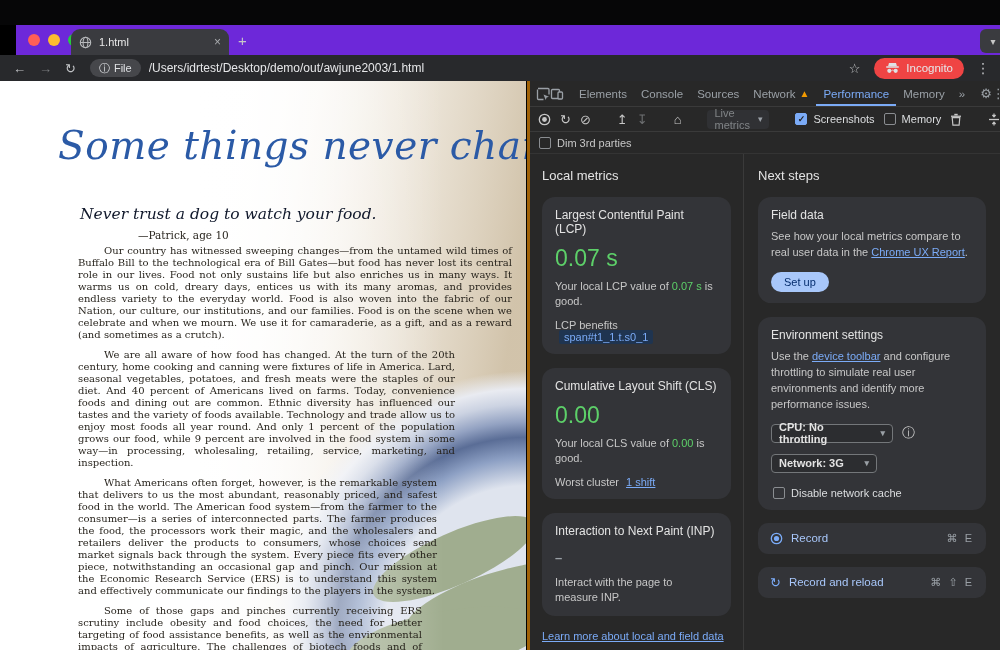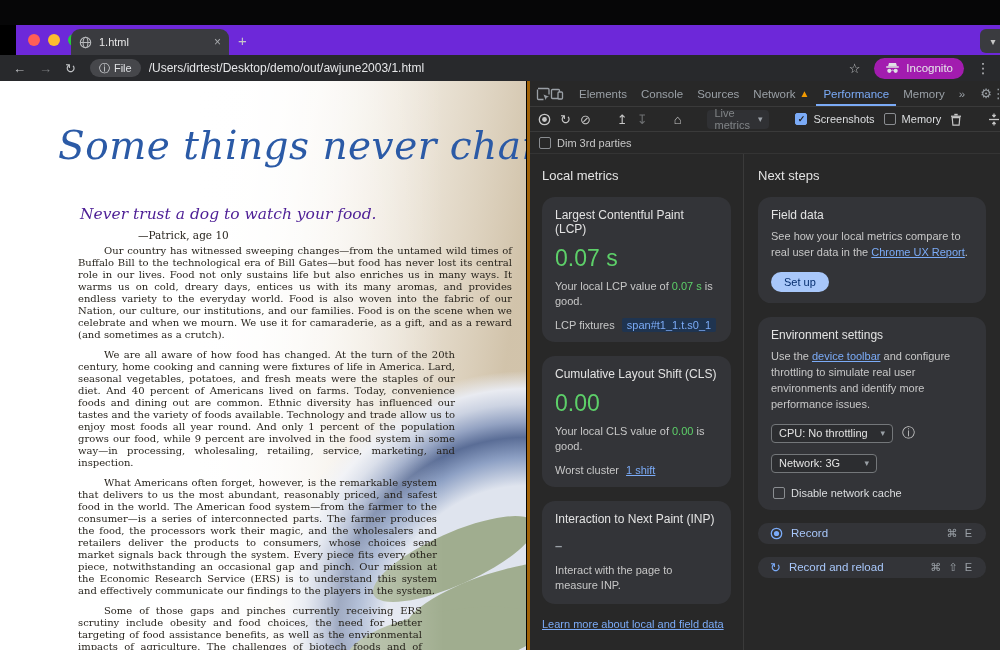--- a/index.html
+++ b/index.html
@@ -16,28 +16,28 @@
   .tab-title { font-size:11px; color:#e8e8e8; flex:1; }
   .tab-close { font-size:12px; color:#a9abae; }
   .newtab { position:absolute; left:222px; top:7px; font-size:15px; color:#c7c7c7; }
   .win-chevron { position:absolute; right:10px; top:4px; width:26px; height:24px; background:#3a3b3f; border-radius:6px; display:flex; align-items:center; justify-content:center; color:#c7c7c7; font-size:10px; }
   .urlbar { position:absolute; top:55px; left:0; width:1000px; height:26px; background:#28292c; display:flex; align-items:center; }
   .nav-ic { font-size:13px; margin-left:13px; color:#c0c2c5; }
   .nav-ic.dim { color:#77797c; }
   .file-chip { margin-left:14px; background:#46474b; border-radius:10px; height:18px; display:flex; align-items:center; padding:0 9px; gap:4px; font-size:11px; color:#dfe1e4; }
   .url-path { margin-left:8px; font-size:12px; color:#e6e7e9; flex:1; white-space:nowrap; overflow:hidden; }
   .star { font-size:13px; color:#c0c2c5; margin-right:14px; }
-  .incog { background:#a21caf; border-radius:12px; height:21px; display:flex; align-items:center; gap:6px; padding:0 11px; font-size:11.5px; color:#e6e7e9; margin-right:12px; }
+  .incog { background:#ef4444; border-radius:12px; height:21px; display:flex; align-items:center; gap:6px; padding:0 11px; font-size:11.5px; color:#e6e7e9; margin-right:12px; }
   .menu-dots { font-size:14px; color:#c0c2c5; margin-right:10px; }
 
   
   .page { position:absolute; top:81px; left:0; width:526px; height:569px; background:#fff; overflow:hidden; }
   .photo { position:absolute; top:0; right:0; width:330px; height:569px; }
   .page-title { position:absolute; left:58px; top:42px; font-family:"DejaVu Serif",serif; font-style:italic; font-size:39px; color:#2b5aa6; letter-spacing:0.5px; white-space:nowrap; }
-  .quote { position:absolute; left:80px; top:124px; font-family:"DejaVu Serif",serif; font-style:italic; font-size:15.5px; color:#4c1d95; }
+  .quote { position:absolute; left:80px; top:124px; font-family:"DejaVu Serif",serif; font-style:italic; font-size:15.5px; color:#0f172a; }
   .attr { position:absolute; left:138px; top:148px; font-family:"DejaVu Serif",serif; font-size:10.5px; color:#2a261f; }
   .body-text { position:absolute; left:78px; top:164px; font-family:"DejaVu Serif",serif; font-size:10px; line-height:1.2; color:#231f18; }
   .body-text p { text-align:justify; text-indent:26px; margin-bottom:8px; }
   .pw1{ width:434px; } .pw2{ width:377px; } .pw3{ width:359px; } .pw4{ width:344px; }
 
   
   .devtools { position:absolute; top:81px; left:527px; width:473px; height:569px; background:#282828; border-left:3px solid #a16207; font-size:11px; }
   .dt-tabbar { height:26px; display:flex; align-items:center; border-bottom:1px solid #3a3a3a; padding:0 6px; }
   .dt-tabbar .ic { display:flex; align-items:center; justify-content:center; width:20px; color:#9aa0a6; }
   .vdiv { width:1px; height:15px; background:#474747; margin:0 4px; }
@@ -74,25 +74,25 @@
   .elem-chip { background:#1f3450; color:#7babf7; border-radius:2px; padding:1px 5px; margin-left:4px; }
   .learn-link { display:inline-block; margin-top:14px; font-size:11px; }
   .itabs { display:flex; align-items:center; margin:15px -12px 0; padding:0 12px; height:27px; border-bottom:1px solid #3a3a3a; }
   .itab { height:100%; display:flex; align-items:center; padding:0 3px; margin-right:16px; color:#c7c7c7; font-size:11.5px; }
   .itab.active { color:#7babf7; border-bottom:2px solid #7babf7; }
   .block-ic { margin-left:auto; font-size:13px; color:#c7c7c7; }
 
   .ns-body { font-size:11px; color:#c7c7c7; line-height:1.45; margin-top:7px; }
   .setup-btn { display:inline-block; margin-top:11px; background:#a8c7fa; color:#062e6f; border-radius:12px; padding:4px 13px; font-size:11px; font-weight:500; }
   .env-sel-row { display:flex; align-items:center; gap:9px; margin-top:11px; }
-  .env-sel-row .dt-select { border:1px solid #74777a; background:#2c2d30; }
+  .env-sel-row .dt-select { border:1px solid #74777a; background:#2c2d30;font-weight:bold; }
   .sel-cpu { width:122px; } .sel-net { width:106px; }
   .info-ic { color:#c7c7c7; font-size:13px; }
   .env-cb { margin-top:14px; margin-left:2px; }
-  .action-row { background:#333438; border-radius:10px; height:21px; display:flex; align-items:center; padding:0 12px; margin-top:13px; }
+  .action-row { background:#333438; border-radius:10px; height:31px; display:flex; align-items:center; padding:0 12px; margin-top:13px; }
   .action-row:first-of-type { margin-top:22px; }
   .action-label { color:#a8c7fa; font-size:11.5px; margin-left:8px; }
   .shortcut { margin-left:auto; color:#9aa0a6; font-size:11px; letter-spacing:2px; }
   .action-ic { color:#7babf7; font-size:13px; display:flex; align-items:center; }
   svg { display:block; }
 </style>
 </head>
 <body>
 
 <div class="titlebar"></div>
@@ -277,21 +277,21 @@
     <div class="col-metrics">
       <div class="section-h">Local metrics</div>
 
       <div class="card">
         <div class="card-title">Largest Contentful Paint (LCP)</div>
         <div class="metric-value">0.07 s</div>
         <div class="metric-desc">
           <span>Your local LCP value of </span><span class="green">0.07 s</span><span> is good.</span>
         </div>
         <div class="elem-row">
-          <span>LCP fixtures</span>
+          <span>LCP benefits</span>
           <span class="elem-chip">span#t1_1.t.s0_1</span>
         </div>
       </div>
 
       <div class="card">
         <div class="card-title">Cumulative Layout Shift (CLS)</div>
         <div class="metric-value">0.00</div>
         <div class="metric-desc">
           <span>Your local CLS value of </span><span class="green">0.00</span><span> is good.</span>
         </div>

